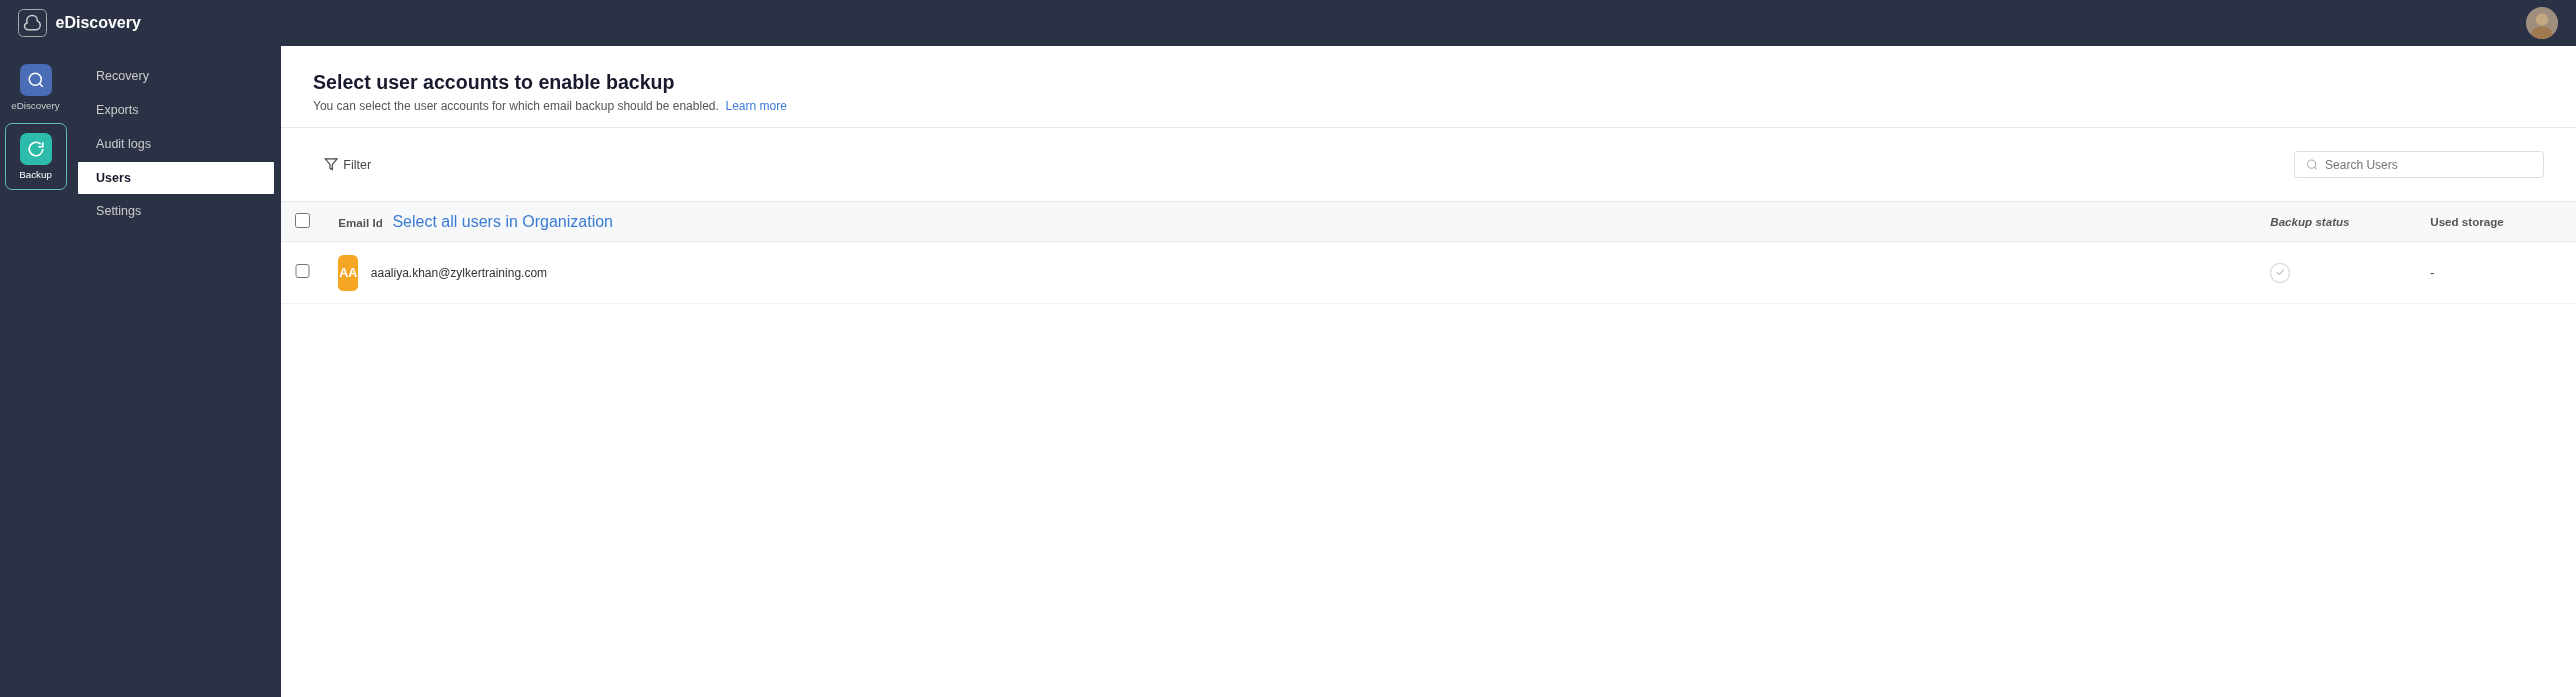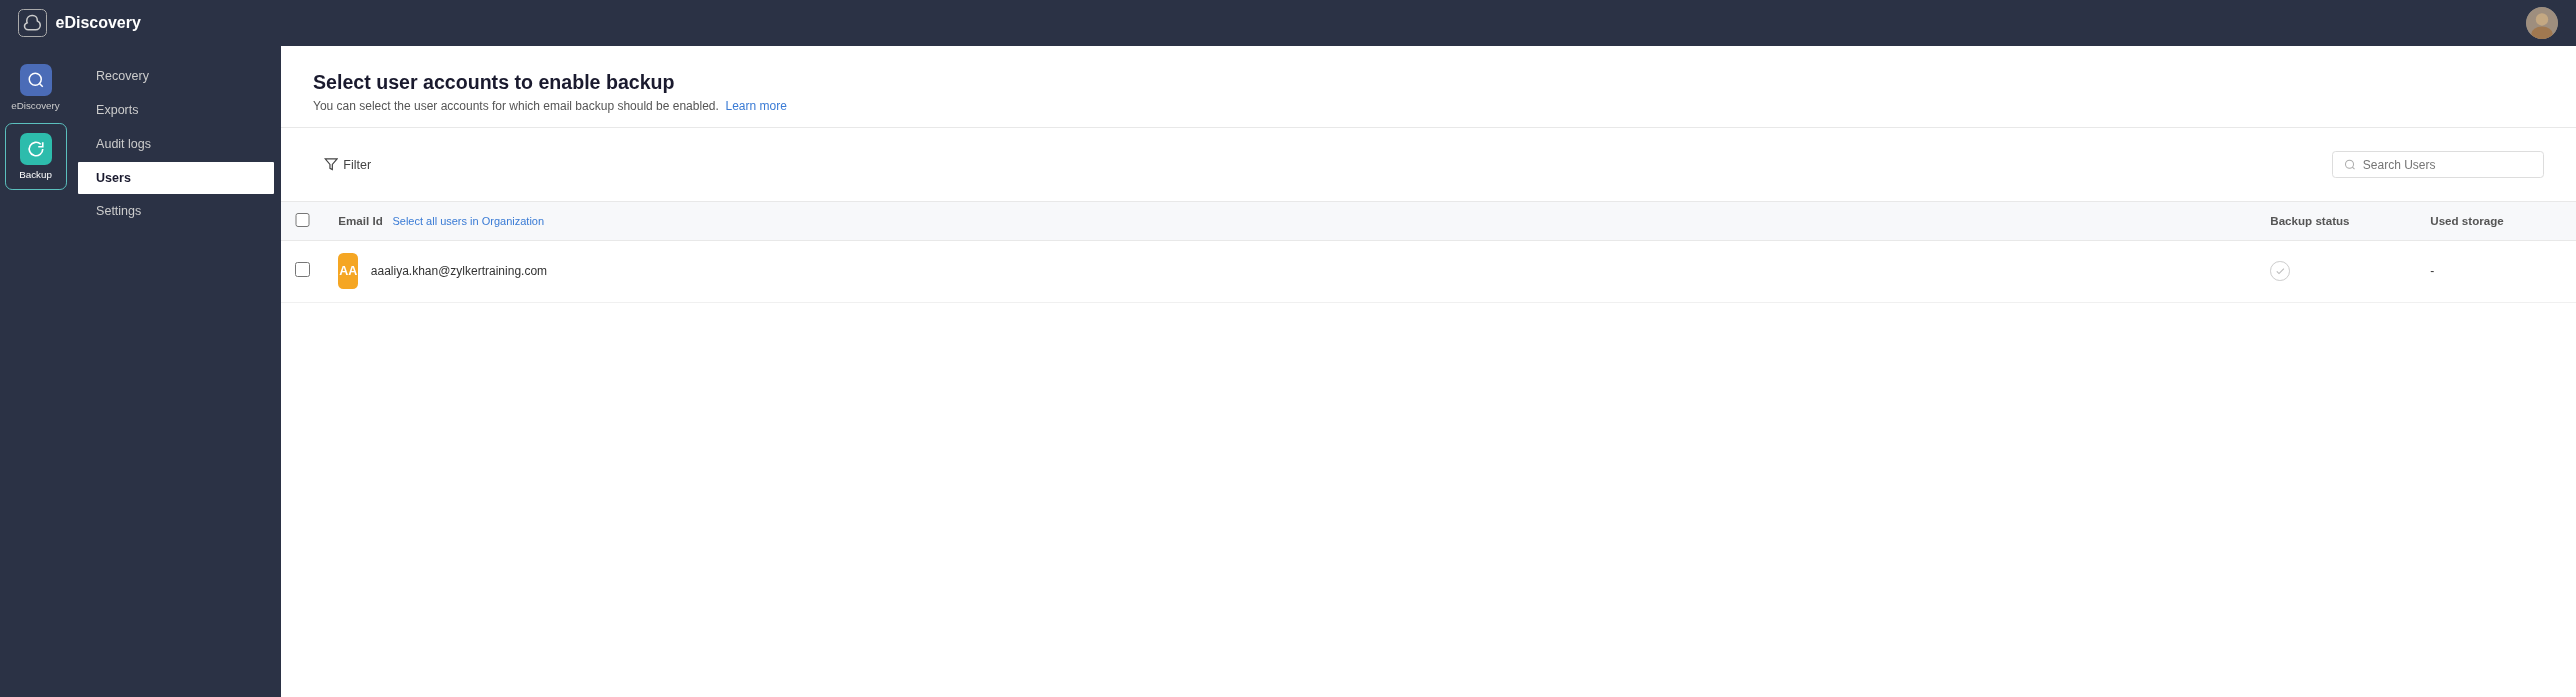--- a/index.html
+++ b/index.html
@@ -171,21 +171,21 @@
       background: transparent;
     }
 
     .search-box {
       display: flex;
       align-items: flex-start;
       border: 0.9px solid #ddd;
       border-radius: 3.6px;
       padding: 5.3px 10.7px;
       gap: 7.1px;
-      width: 212px;
+      width: 250px;
       background: #fff;
     }
     .search-box input {
       border: none;
       outline: none;
       font-size: 12px;
       color: #333;
       width: 100%;
       background: transparent;
     }
@@ -209,21 +209,21 @@
     }
     tbody td {
       padding: 12.5px 14.3px;
       font-size: 12px;
       color: #333;
       vertical-align: middle;
     }
 
     .checkbox-col { width: 43px; }
     .email-col { }
-    .status-col { width: 160px; }
+    .status-col { width: 160px; font-style: italic; }
     .storage-col { width: 160px; }
 
     .user-avatar {
       width: 20px;
       height: 36px;
       border-radius: 5.3px;
       display: flex;
       align-items: center;
       justify-content: center;
       font-size: 12.5px;
@@ -265,21 +265,21 @@
       width: 14.3px;
       height: 14.3px;
       cursor: pointer;
     }
 
     .select-all-link {
       color: #3a7bd5;
       font-weight: 500;
       cursor: pointer;
       text-decoration: none;
-      font-size: 11px;
+      font-size: 16px;
     }
 
     .avatar-img {
       width: 36px;
       height: 36px;
       border-radius: 5.3px;
       background: #888;
       display: flex;
       align-items: center;
       justify-content: center;

